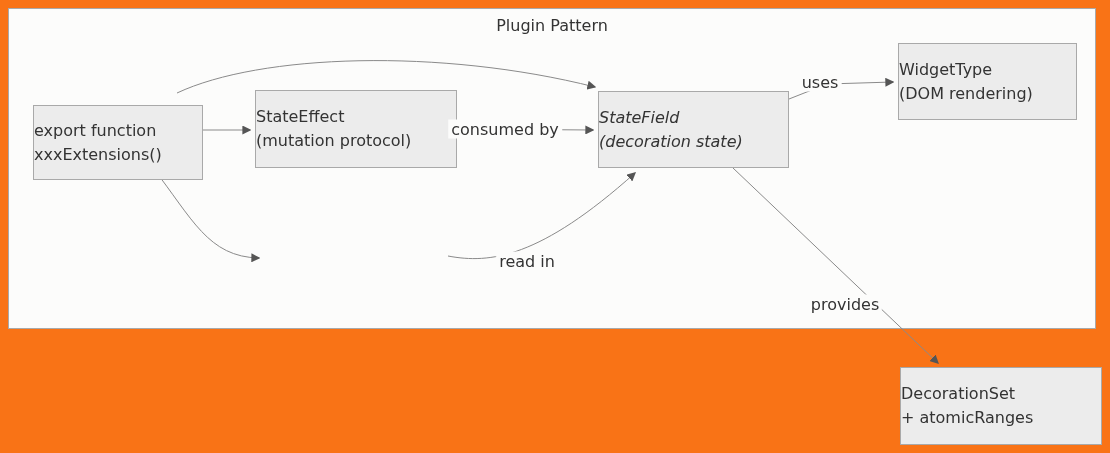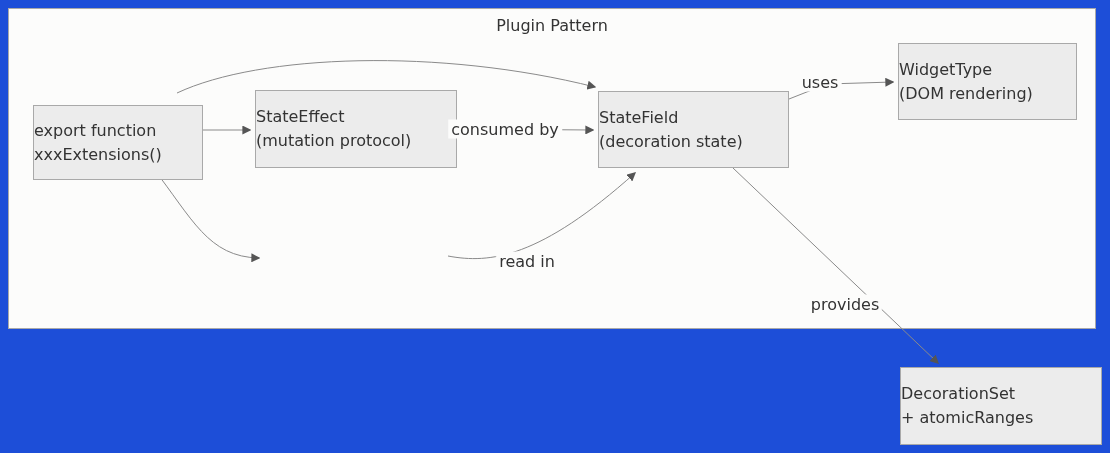--- a/index.html
+++ b/index.html
@@ -4,21 +4,21 @@
 <style>
   html, body {
     margin: 0;
     padding: 0;
     font-family: "DejaVu Sans", "Liberation Sans", sans-serif;
   }
   .stage {
     position: relative;
     width: 1110px;
     height: 453px;
-    background: #1d4ed8;
+    background: #f97316;
     overflow: hidden;
   }
   .cluster {
     position: absolute;
     left: 8px;
     top: 8px;
     width: 1088px;
     height: 321px;
     background: #fcfcfb;
     border: 1px solid #a9a9a9;
@@ -52,21 +52,21 @@
     align-items: flex-start;
     justify-content: center;
     color: #333;
     font-size: 16px;
     line-height: 24px;
     text-align: center;
   }
   .node-export     { left: 33px;  top: 105px;  width: 170px; height: 75px; }
   .node-stateeffect{ left: 255px; top: 90px;  width: 202px; height: 78px; }
   .node-facet      { left: 263px; top: 218px; width: 185px; height: 78px; }
-  .node-statefield { left: 598px; top: 91px;  width: 191px; height: 77px; }
+  .node-statefield { left: 598px; top: 91px;  width: 191px; height: 77px; font-style: italic; }
   .node-widgettype { left: 898px; top: 43px;  width: 179px; height: 77px; }
   .node-decoration { left: 900px; top: 367px; width: 202px; height: 78px; }
   .edge-label {
     position: absolute;
     transform: translate(-50%, -50%);
     background: #fcfcfb;
     color: #333;
     font-size: 16px;
     line-height: 19px;
     padding: 0 3px;

